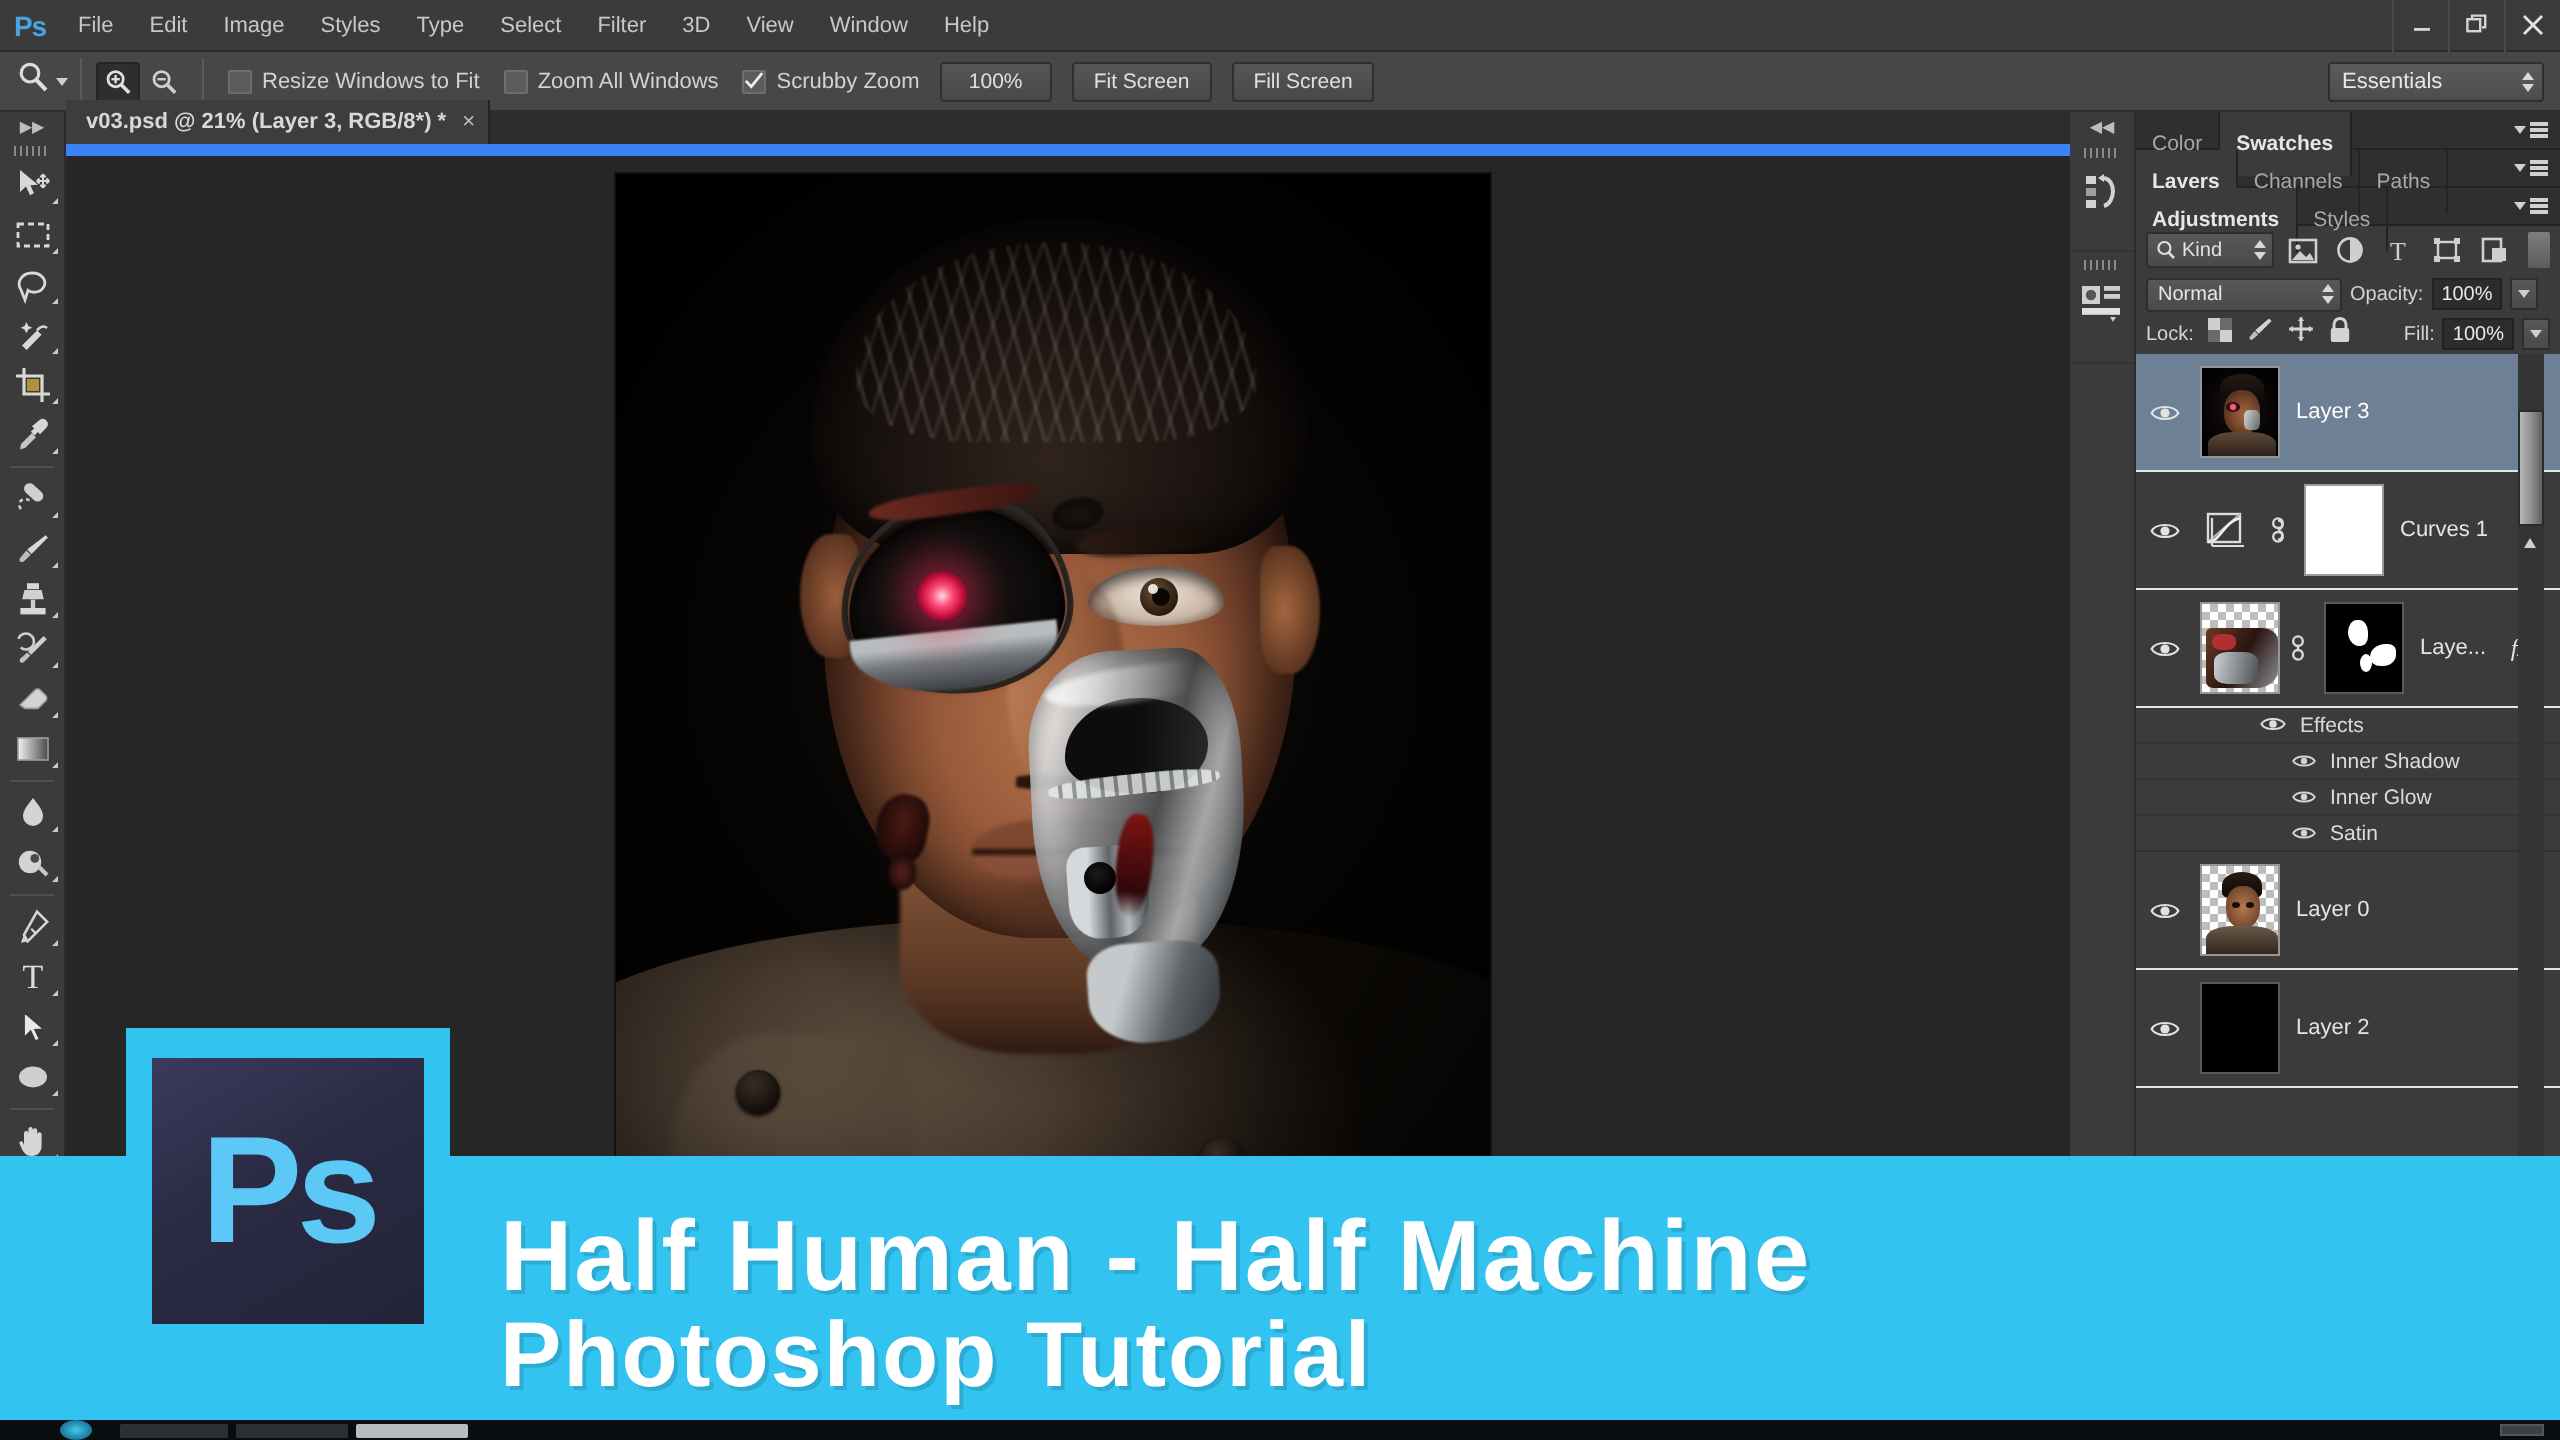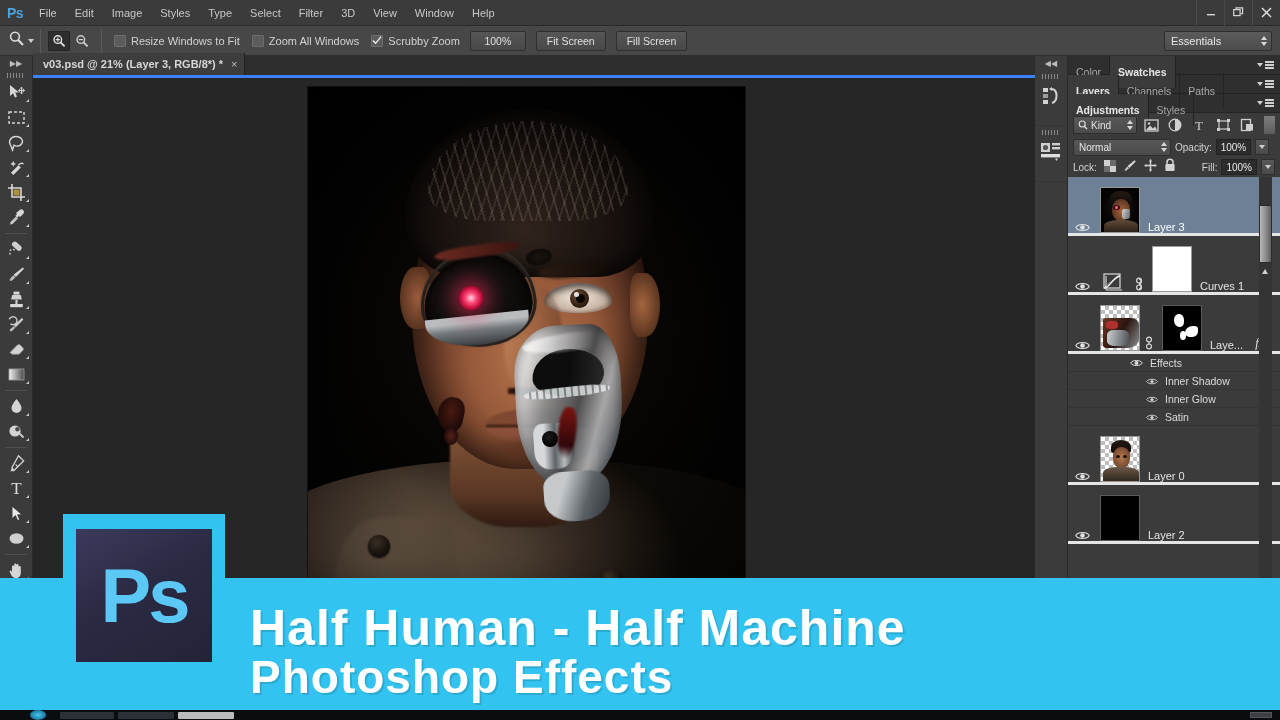--- a/index.html
+++ b/index.html
@@ -88,21 +88,21 @@
   }
   .tool svg { display: block; }
   .tool.active { background: #2c2c2c; }
   .tool .corner { position: absolute; right: 3px; bottom: 3px; width: 0; height: 0;
     border-left: 3px solid transparent; border-bottom: 3px solid #c9c9c9; }
   .tb-sep { height: 1px; margin: 3px 5px; background: #4f4f4f; }
 
   
   .tabstrip {
     position: absolute; left: 33px; top: 56px; width: 1002px; height: 22px;
-    background: #2d2d2d; border-bottom: 3px solid #3b82f6;
+    background: #2d2d2d; border-bottom: 6px solid #3b82f6;
     display: flex; align-items: flex-end;
   }
   .doctab {
     height: 22px; background: #3d3d3d; display: flex; align-items: center;
     padding: 0 6px 0 10px; gap: 8px; border-right: 1px solid #242424;
     color: #d8d8d8; font-size: 11px; font-weight: bold;
   }
   .doctab .x { color: #bfbfbf; font-size: 11px; font-weight: normal; }
 
   
@@ -334,22 +334,22 @@
   }
   .numdrop { width:14px; height:16px; background: linear-gradient(#585858,#4a4a4a); border:1px solid #2e2e2e;
     display:flex; align-items:center; justify-content:center; }
   .lock-icons { display:flex; align-items:center; gap:7px; margin-left:3px; }
 
   .layer-list {
     position:absolute; left:0; top: 121px; width:212px; height: 401px;
     background:#3b3b3b; overflow:hidden;
   }
   .layer-row {
-    position:relative; display:flex; align-items:flex-end; height: 59px;
-    border-bottom:3px solid #e5e5e5; background:#3b3b3b;
+    position:relative; display:flex; align-items:center; height: 59px;
+    border-bottom:1px solid #e5e5e5; background:#3b3b3b;
   }
   .layer-row.selected { background: #6e8096; }
   .eye-cell { width: 28px; display:flex; align-items:center; justify-content:center; }
   .thumb {
     width: 40px; height: 46px; border:1px solid #969696; background:#111; margin-left:4px;
     position:relative; overflow:hidden; flex: none;
   }
   .thumb.white { background:#fff; border-color:#9a9a9a; }
   .thumb.black { background:#000; border:1px solid #5a5a5a; }
   .thumb.checker {
@@ -1037,21 +1037,21 @@
       </div>
     </div>
   </div>
 
   <div class="banner"></div>
   <div class="logo-outer">
     <div class="logo-inner">Ps</div>
   </div>
   <div class="banner-title">
     <div class="bt1">Half Human - Half Machine</div>
-    <div class="bt2">Photoshop Effects</div>
+    <div class="bt2">Photoshop Tutorial</div>
   </div>
 
   <div class="taskbar">
     <div class="tb-orb"></div>
     <div class="tb-pill" style="left:60px;width:54px"></div>
     <div class="tb-pill" style="left:118px;width:56px"></div>
     <div class="tb-pill light" style="left:178px;width:56px"></div>
     <div class="tb-right"></div>
   </div>
 

